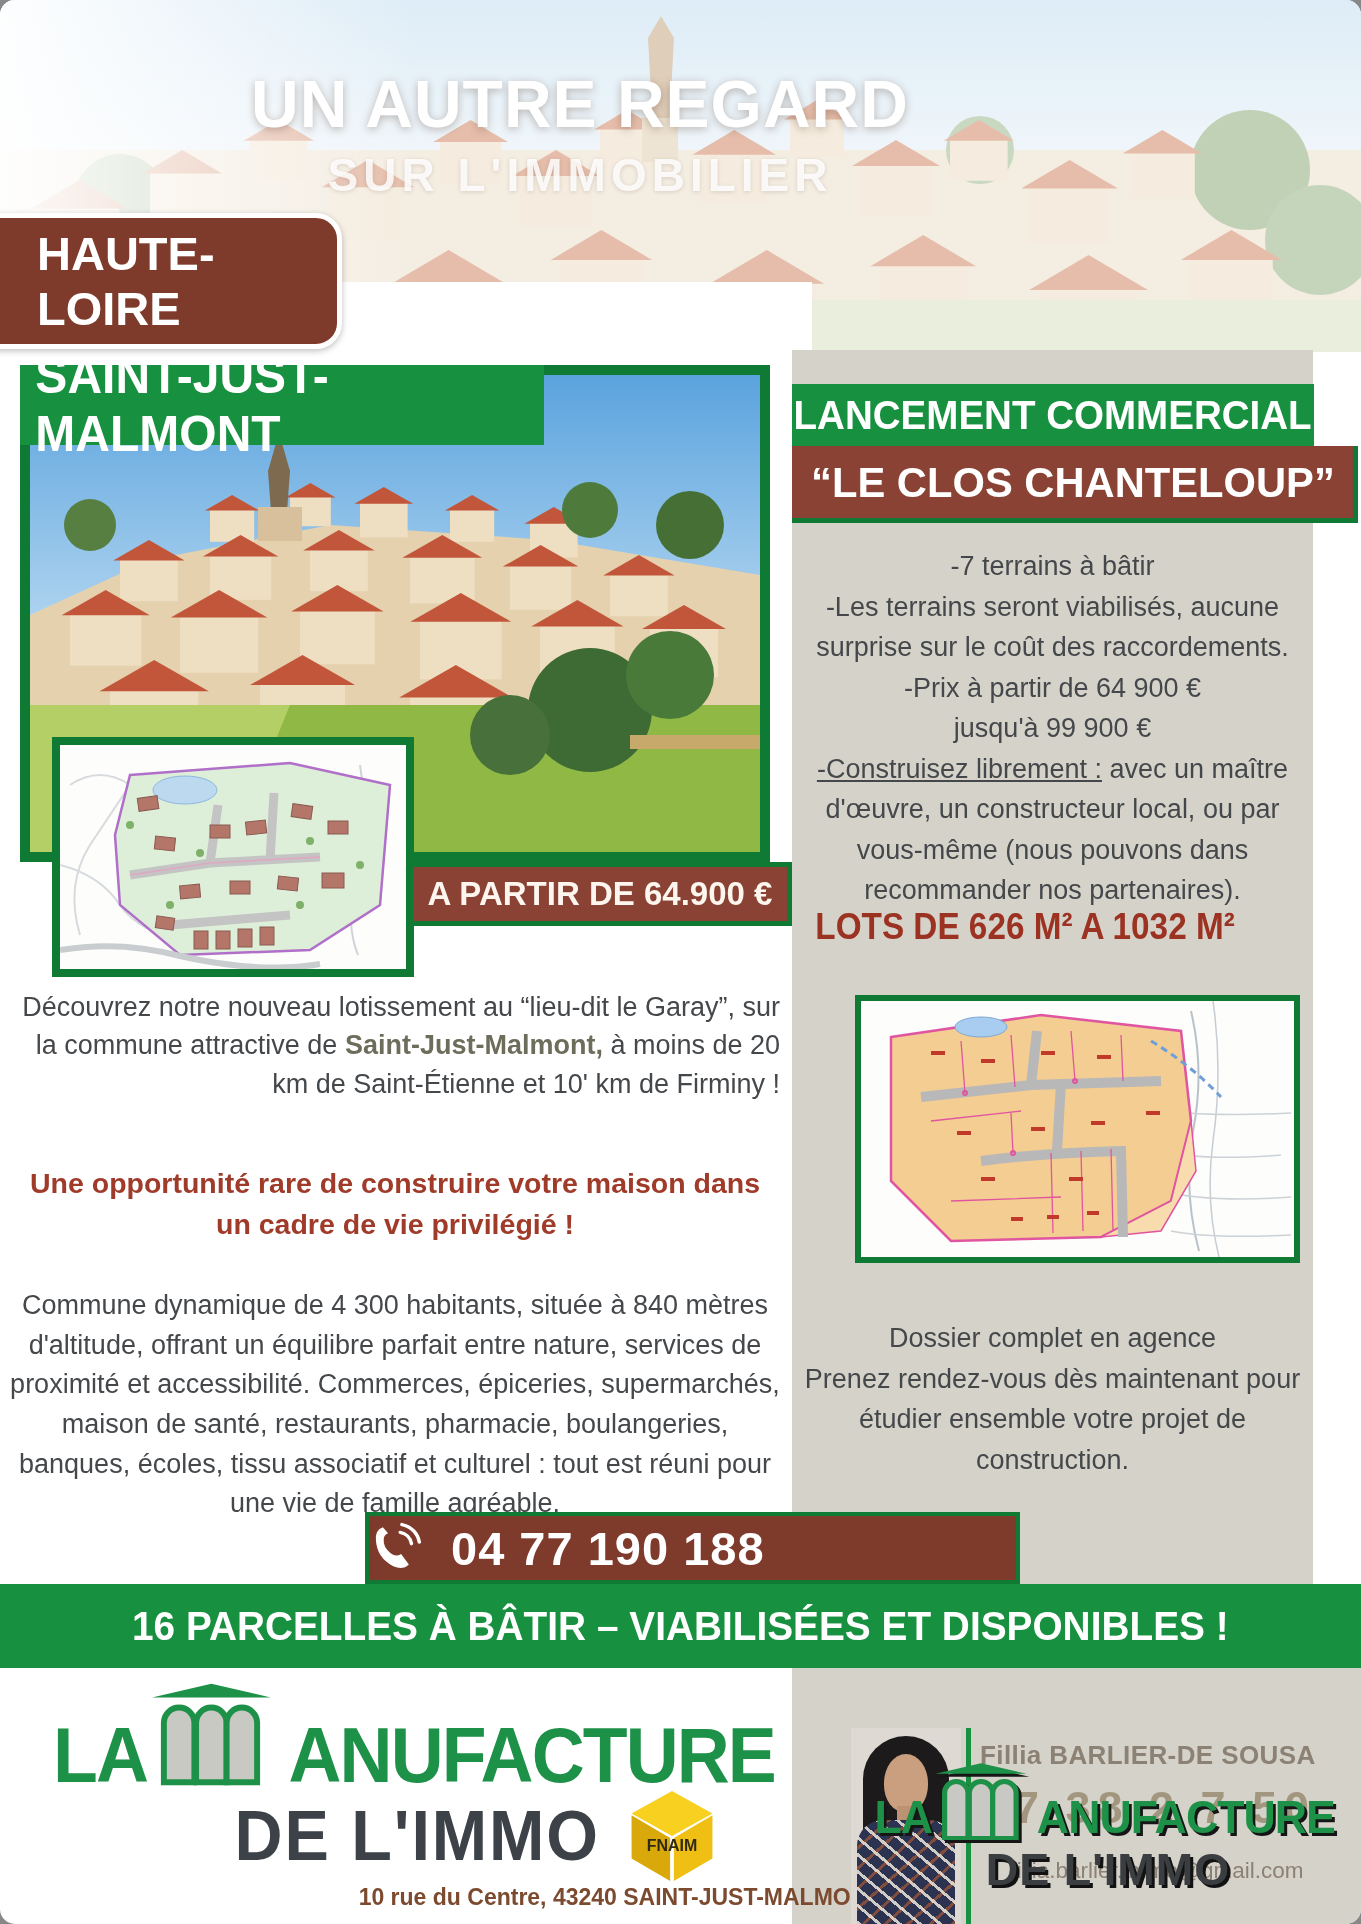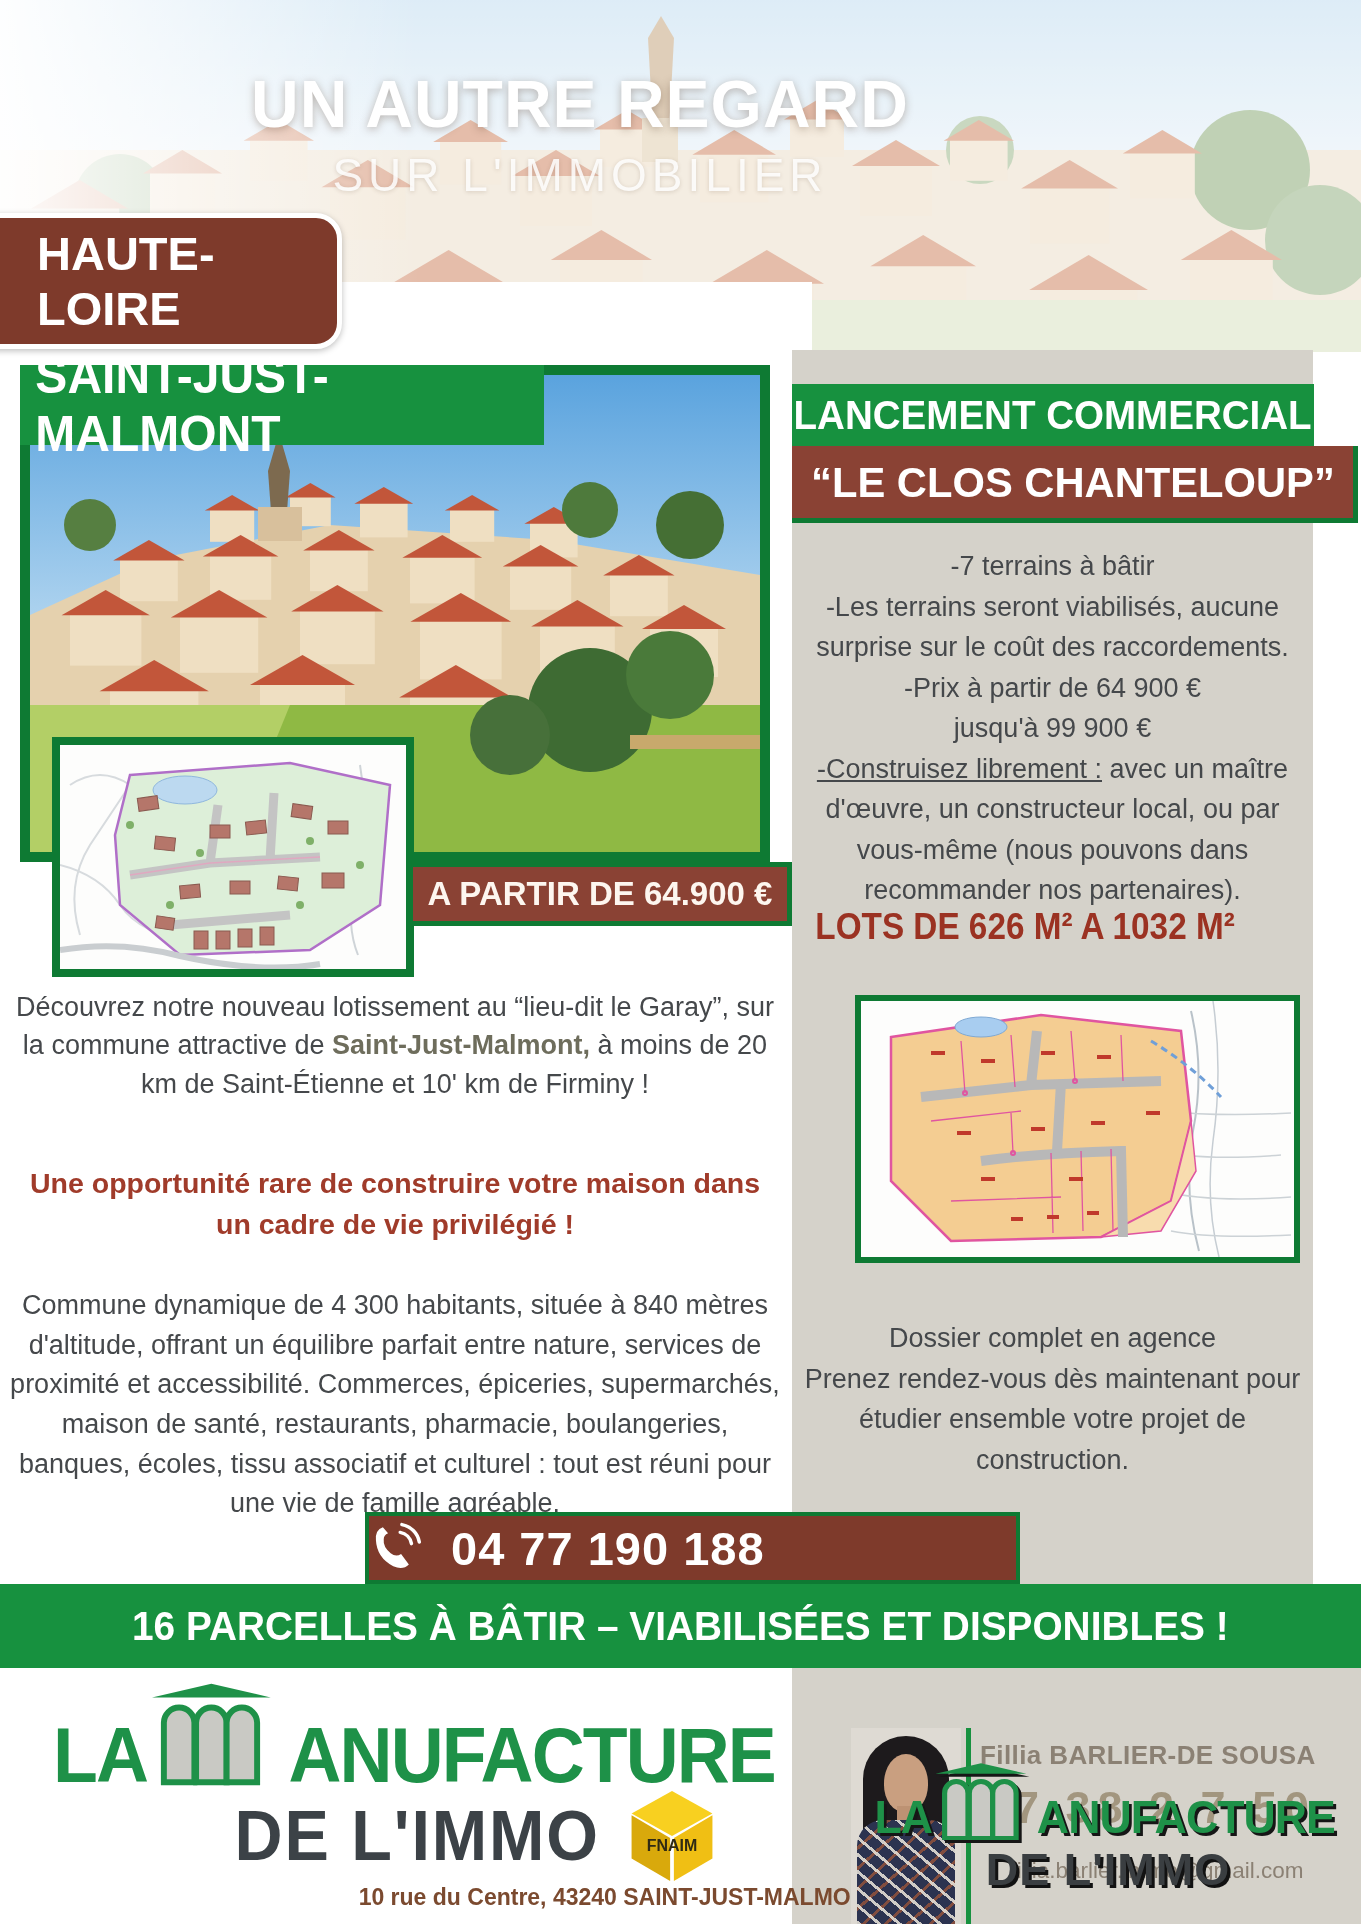--- a/index.html
+++ b/index.html
@@ -2,29 +2,29 @@
 <html style="--green: #17913f; --green-dark: #0e7a33; --brown: #8a4234; --brown2: #7e3a2b; --red: #a03b2a; --red2: #9b3222; --panel: #d5d2ca; --text: #45484b; --olive: #6e6d5c; --logo-green: #1e9148; --logo-dark: #3c4247; --addr: #7b4a2f; --muted: #8b8174;"><head>
 <meta charset="utf-8">
 <style>
   :root{
     --green:#17913f; --green-dark:#0e7a33; --brown:#8a4234; --brown2:#7e3a2b;
     --red:#a03b2a; --red2:#9b3222; --panel:#d5d2ca; --text:#45484b;
     --olive:#6e6d5c; --logo-green:#1e9148; --logo-dark:#3c4247; --addr:#7b4a2f; --muted:#8b8174;
   }
   html,body{margin:0;padding:0;background:#888;}
   .page{position:relative;width:1361px;height:1924px;background:#fff;overflow:hidden;
-        font-family:"Liberation Sans",sans-serif;margin:0 auto;}
+        font-family:"Liberation Sans",sans-serif;margin:0 auto;border-radius:15px;}
   .abs{position:absolute;}
   
   .hero{left:0;top:0;width:1361px;height:352px;overflow:hidden;}
   .hero svg{display:block;width:100%;height:100%;}
   .hero-title1{left:170px;top:66px;width:820px;text-align:center;color:#fff;
     font-size:66px;font-weight:800;letter-spacing:1px;text-shadow:0 2px 8px rgba(90,60,40,.35);}
   .hero-title2{left:170px;top:148px;width:820px;text-align:center;color:rgba(255,255,255,.85);
-    font-size:46px;font-weight:400;letter-spacing:5px;text-shadow:0 1px 4px rgba(90,60,40,.18);}
+    font-size:46px;font-weight:700;letter-spacing:5px;text-shadow:0 1px 4px rgba(90,60,40,.18);}
   .hero-cover{left:0;top:282px;width:812px;height:70px;background:#fff;}
   .badge{left:-8px;top:213px;width:340px;height:126px;background:var(--brown2);
     border:5px solid #fff;border-radius:0 26px 26px 0;box-shadow:0 2px 6px rgba(0,0,0,.25);
     display:flex;align-items:center;}
   .badge span{color:#fff;font-size:47px;font-weight:700;padding-left:40px;letter-spacing:0px;}
   
   .left-box{left:20px;top:365px;width:750px;height:497px;border:10px solid var(--green-dark);
     box-sizing:border-box;background:#9cc4e6;overflow:hidden;}
   .left-box svg{display:block;width:100%;height:100%;}
   .city-title{left:20px;top:365px;width:524px;height:80px;background:var(--green);z-index:3;
@@ -32,21 +32,21 @@
   .city-title span{color:#fff;font-size:50px;font-weight:700;padding-left:16px;letter-spacing:0;
     display:inline-block;transform:scaleX(.96);transform-origin:left;}
   .map-left{left:52px;top:737px;width:362px;height:240px;background:#fff;
     border:8px solid var(--green-dark);box-sizing:border-box;z-index:4;overflow:hidden;}
   .map-left svg{display:block;width:100%;height:100%;}
   .price-banner{left:408px;top:862px;width:384px;height:64px;background:var(--green-dark);
     padding:5px;box-sizing:border-box;z-index:4;}
   .price-banner .inner{width:100%;height:100%;background:var(--brown);display:flex;
     align-items:center;justify-content:center;}
   .price-banner span{color:#fdf6ef;font-size:33px;font-weight:700;}
-  .intro{left:10px;top:988px;width:770px;text-align:center;font-size:27px;line-height:1.42;
+  .intro{left:10px;top:988px;width:770px;text-align:right;font-size:27px;line-height:1.42;
     color:var(--text);}
   .intro b{color:var(--olive);font-weight:700;}
   .highlight{left:15px;top:1163px;width:760px;text-align:center;font-size:28.5px;line-height:1.45;
     font-weight:700;color:var(--red);}
   .body2{left:10px;top:1286px;width:770px;text-align:center;font-size:27px;line-height:1.47;
     color:var(--text);}
   
   .gray-col{left:792px;top:350px;width:521px;height:1310px;background:var(--panel);}
   .ban-green{left:792px;top:384px;width:522px;height:62px;background:var(--green);
     display:flex;align-items:center;justify-content:center;}

